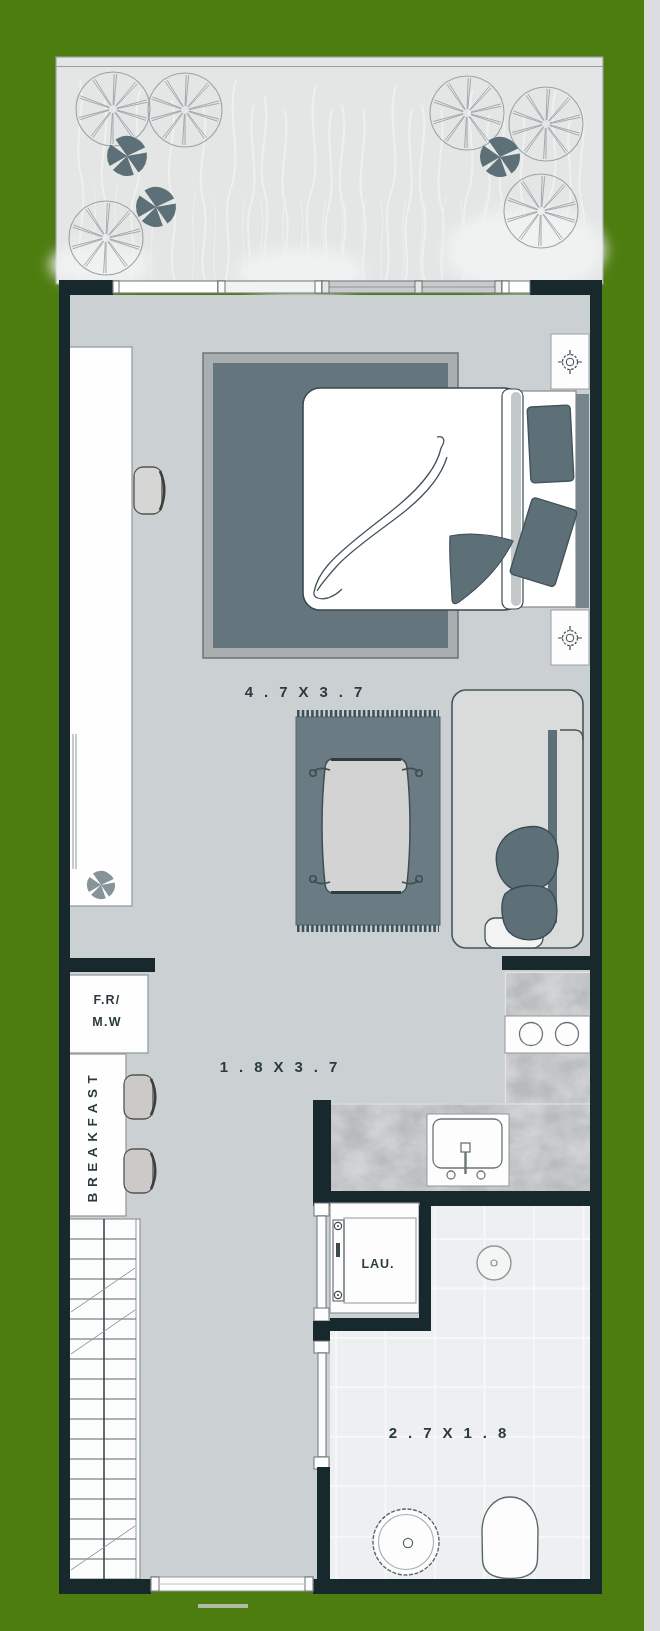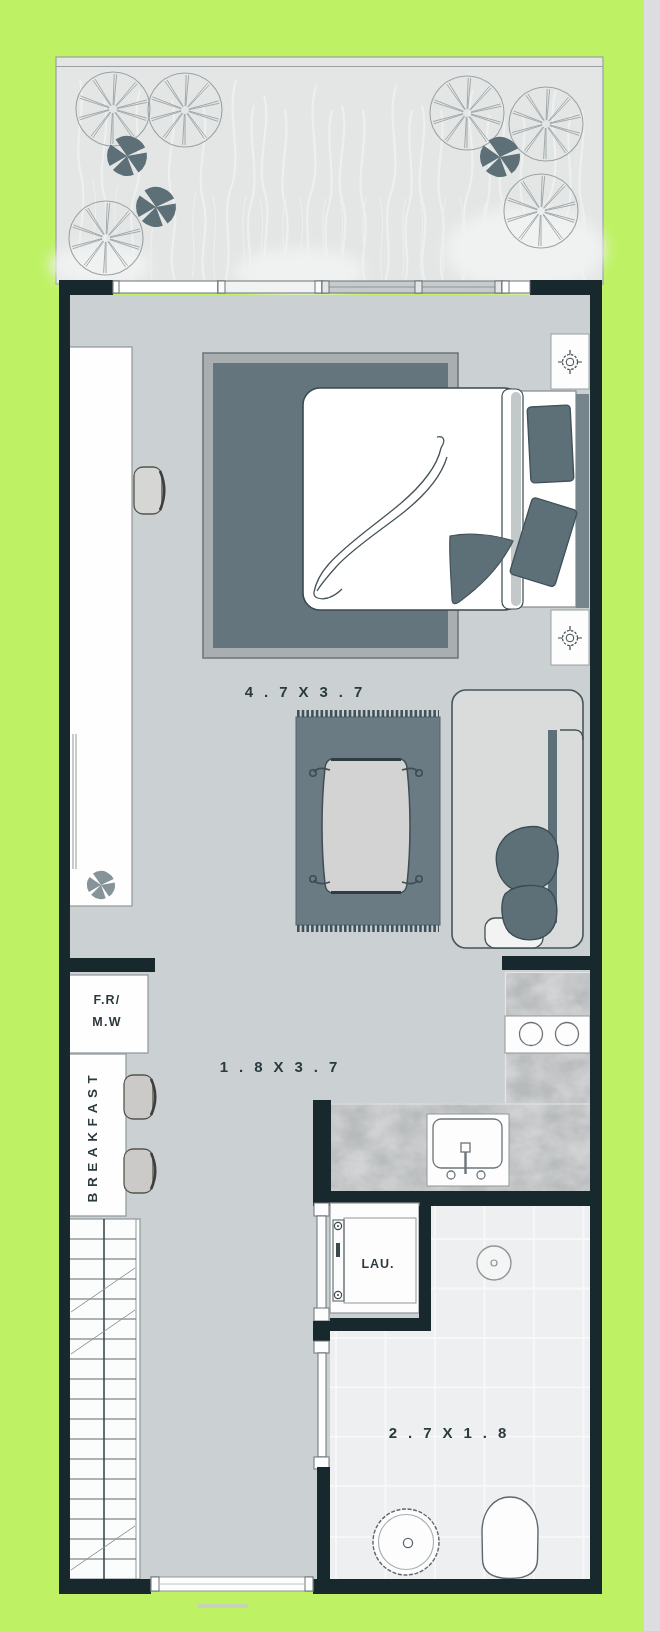--- a/index.html
+++ b/index.html
@@ -1,16 +1,16 @@
 <!DOCTYPE html>
 <html><head>
 <meta charset="utf-8">
 <style>
   html,body{margin:0;padding:0;background:#dcdde0;}
-  #page{position:relative;width:644px;height:1631px;background:#bef264;overflow:hidden;
+  #page{position:relative;width:644px;height:1631px;background:#4d7c0f;overflow:hidden;
         font-family:"Liberation Sans",sans-serif;}
   svg{position:absolute;top:0;left:0;}
   text{font-family:"Liberation Sans",sans-serif;fill:#2b3a3e;}
 </style>
 </head>
 <body>
 <div id="page">
 <svg width="660" height="1631" viewBox="0 0 660 1631">
 <defs>
   <filter id="marble" x="-5%" y="-5%" width="110%" height="110%">

